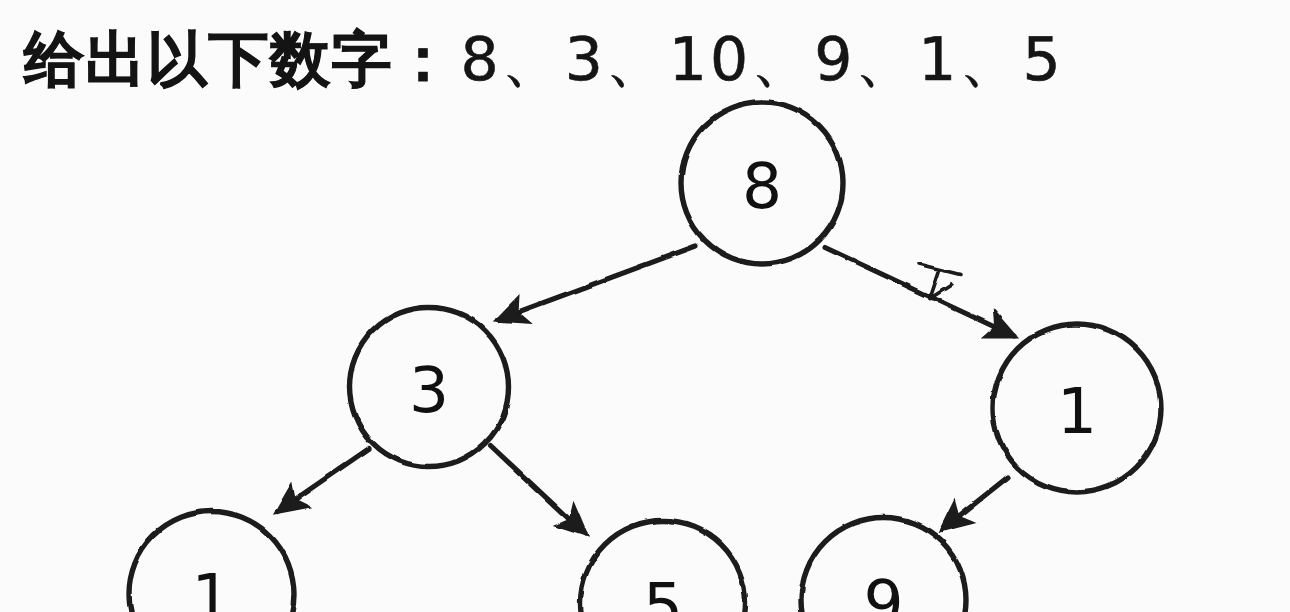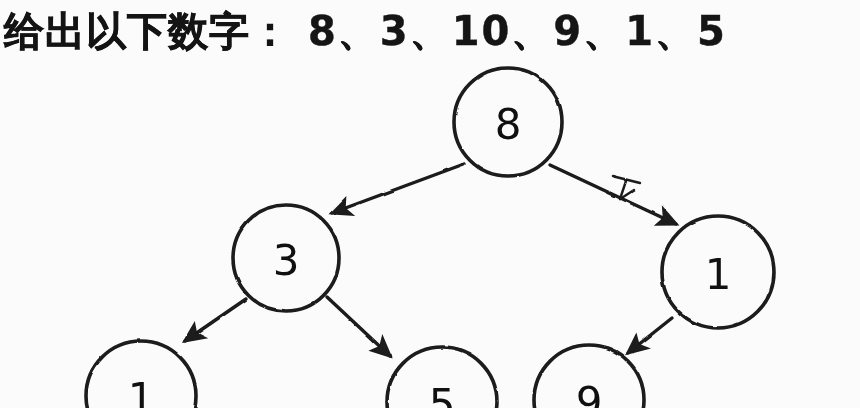--- a/index.html
+++ b/index.html
@@ -16,41 +16,41 @@
     font-family: "DejaVu Sans", "Liberation Sans", sans-serif;
   }
   
   #header-line {
     position: absolute;
     left: 0;
     top: 0;
     width: 860px;
     height: 62px;
     display: flex;
-    align-items: center;
+    align-items: flex-end;
     white-space: nowrap;
-    padding-left: 4px;
+    padding-left: 16px;
     box-sizing: border-box;
   }
   #header-cjk {
     font-family: "DejaVu Sans", "Liberation Sans", sans-serif;
     font-weight: 700;
     font-size: 40px;
     line-height: 44px;
     color: #141414;
     letter-spacing: 1px;
     -webkit-text-stroke: 0.6px #141414;
   }
   #header-numbers {
     font-family: "DejaVu Sans", "Liberation Sans", sans-serif;
-    font-weight: 700;
+    font-weight: 400;
     font-size: 40px;
     line-height: 44px;
     color: #151515;
-    margin-left: 17px;
+    margin-left: 4px;
     letter-spacing: 2px;
     -webkit-text-stroke: 0.4px #151515;
   }
   
   #tree-canvas {
     position: absolute;
     left: 0;
     top: 0;
     width: 860px;
     height: 408px;

